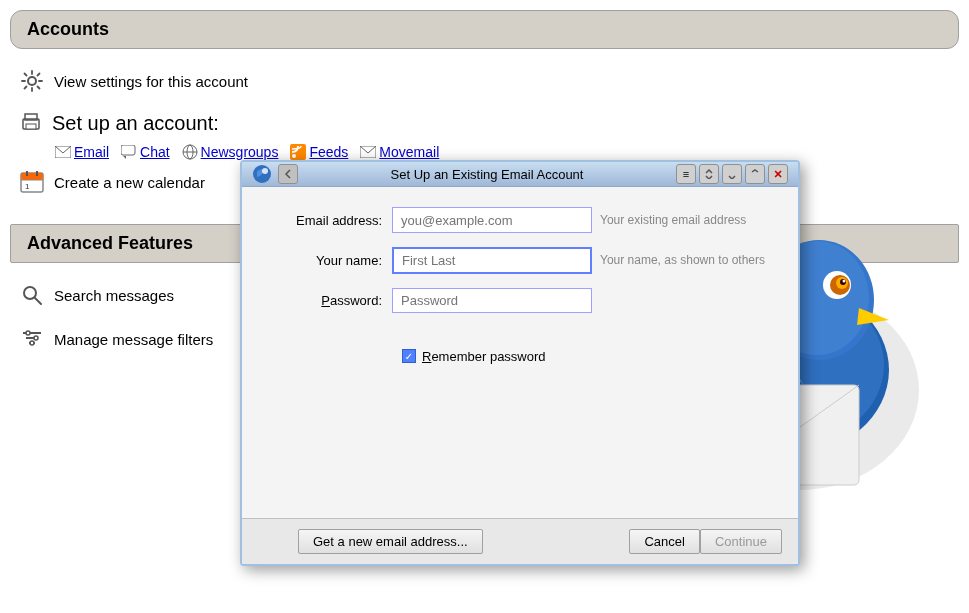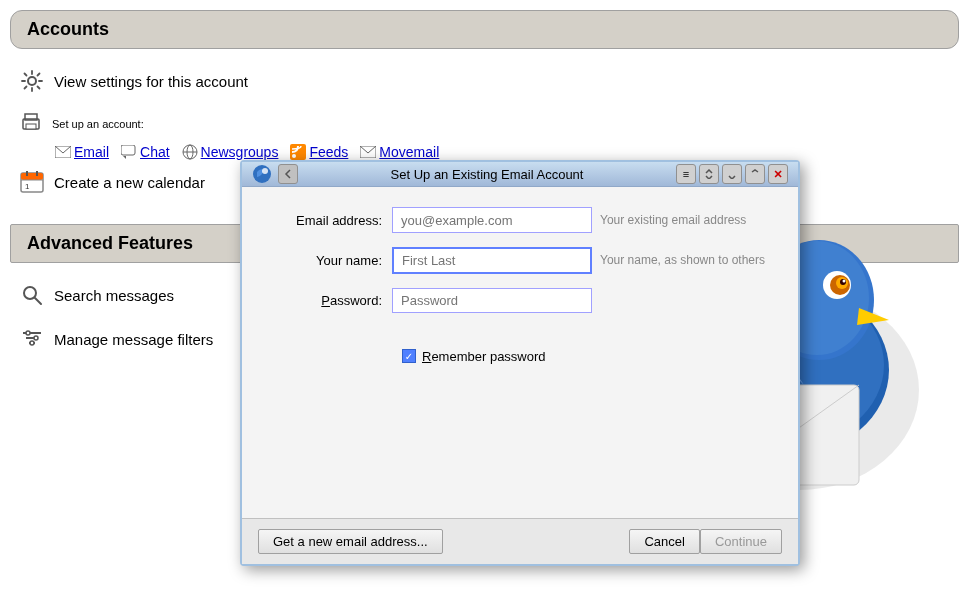--- a/index.html
+++ b/index.html
@@ -59,21 +59,21 @@
     }
 
     .setup-account-row {
       display: flex;
       align-items: center;
       padding: 8px 20px;
       gap: 10px;
     }
 
     .setup-account-label {
-      font-size: 11px;
+      font-size: 20px;
       color: #000;
       margin-right: 5px;
     }
 
     .account-types {
       display: flex;
       align-items: center;
       gap: 4px;
       padding-left: 55px;
     }
@@ -260,20 +260,21 @@
       display: flex;
       justify-content: space-between;
       align-items: center;
       padding: 10px 16px;
       background: #e8e8e8;
       border-top: 1px solid #c0c0c0;
     }
 
     .footer-left {
       display: flex;
+      margin-left: 40px;
     }
 
     .footer-right {
       display: flex;
       gap: 0;
     }
 
     .btn {
       padding: 4px 14px;
       border: 1px solid #a0a0a0;

